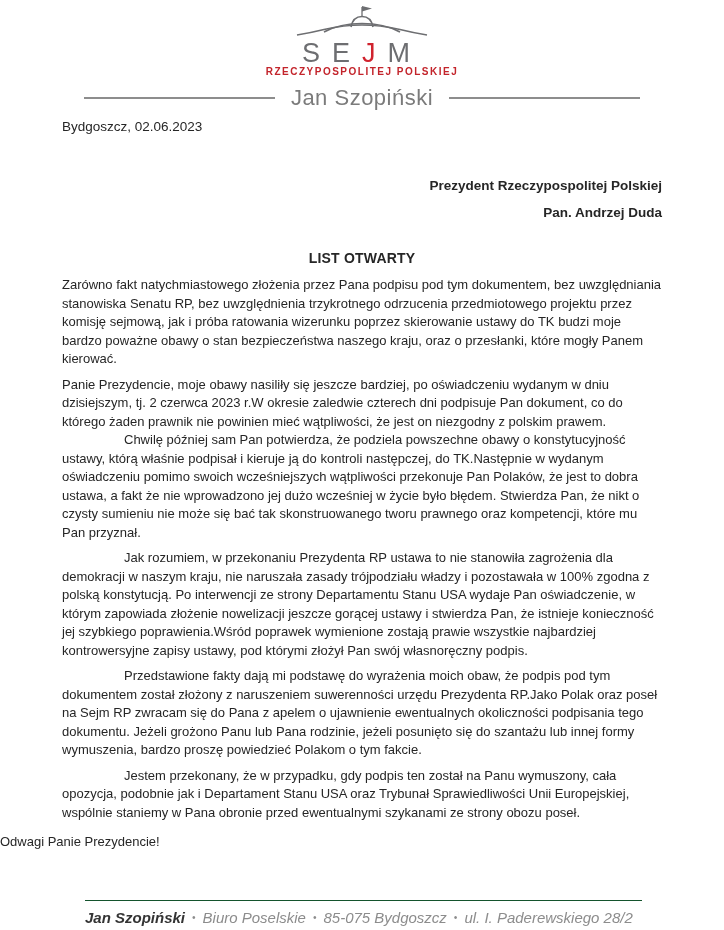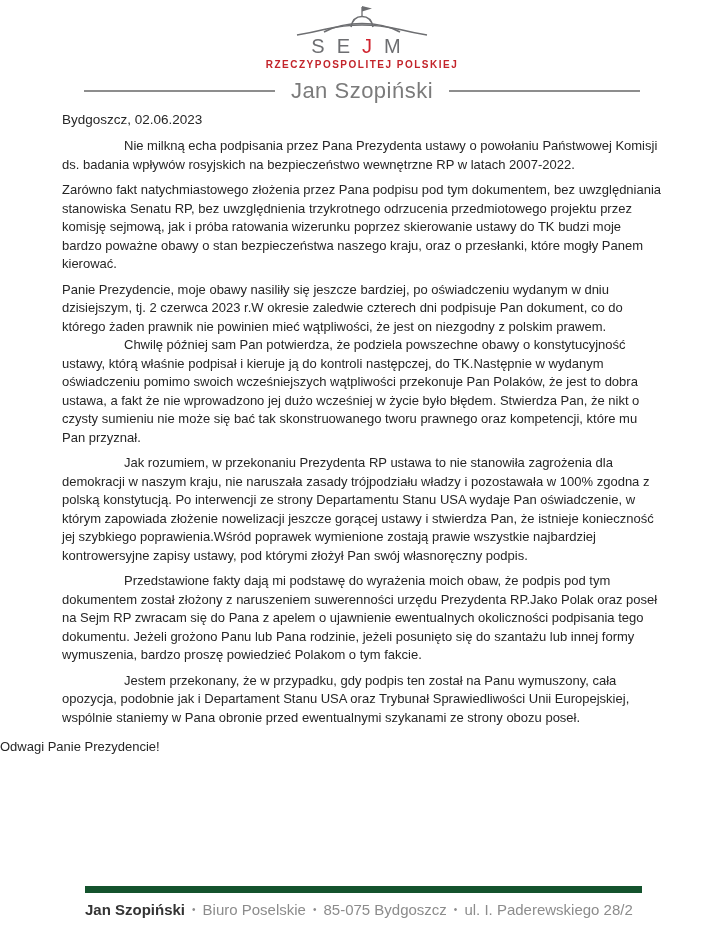--- a/index.html
+++ b/index.html
@@ -4,22 +4,22 @@
 <style>
   html,body{margin:0;padding:0;background:#fff;}
   .page{
     width:724px;height:930px;position:relative;background:#ffffff;
     font-family:"Liberation Sans",sans-serif;color:#262626;overflow:hidden;
   }
   
   .logo{padding-top:4px;text-align:center;}
   .logo svg{display:block;margin:0 auto;}
   .sejm-letters{
-    font-size:20px;line-height:18px;font-weight:500;color:#6d6e71;
-    letter-spacing:12px;padding-left:0;margin-top:1px;
+    font-size:27px;line-height:18px;font-weight:500;color:#6d6e71;
+    letter-spacing:12px;padding-left:0;margin-top:8px;
   }
   .sejm-letters .red{color:#d0232e;}
   .sejm-sub{
     font-size:10px;font-weight:700;color:#c3242b;letter-spacing:1.5px;
     margin-top:4px;
   }
   
   .name-row{display:flex;align-items:center;width:556px;margin:8px auto 0;gap:16px;}
   .name-row .rule{flex:1;border-top:2px solid #8d8d8d;height:0;}
   .header-name{font-size:22px;color:#7b7b7b;white-space:nowrap;letter-spacing:.5px;}
@@ -28,23 +28,23 @@
   .addressee{text-align:right;margin:38px 62px 0;font-weight:700;font-size:13.5px;line-height:27px;}
   
   .title{text-align:center;font-weight:700;font-size:14px;margin-top:24px;letter-spacing:.2px;}
   .bodytext{margin:10px 62px 0;font-size:13px;line-height:18.5px;}
   .bodytext p{margin:0 0 7px 0;}
   .bodytext p.indent{text-indent:62px;}
   .bodytext p.nogap{margin-bottom:0;}
   .closing{text-align:left;margin-top:12px;font-size:13px;}
   
   .footer{
-    position:absolute;left:85px;right:82px;bottom:12px;
-    border-top:7px solid #14532d;padding-top:8px;
-    font-size:15px;color:#8c8c8c;white-space:nowrap;
+    position:absolute;left:85px;right:82px;bottom:4px;
+    border-top:1px solid #14532d;padding-top:8px;
+    font-size:15px;color:#8c8c8c;white-space:nowrap;font-style:italic;
   }
   .footer .fname{color:#343434;font-weight:700;}
   .footer .sep{margin:0 7px;font-size:10px;vertical-align:2px;color:#8c8c8c;}
 </style>
 </head>
 <body>
 
 <div class="page">
 
   <div class="logo">
@@ -65,24 +65,28 @@
   </div>
 
   <div class="name-row">
     <div class="rule"></div>
     <div class="header-name">Jan Szopiński</div>
     <div class="rule"></div>
   </div>
 
   <div class="date-row">Bydgoszcz, 02.06.2023</div>
 
+  <div class="addressee">
+    <div>Prezydent Rzeczypospolitej Polskiej</div>
+    <div>Pan. Andrzej Duda</div>
+  </div>
 
+  <div class="title">LIST OTWARTY</div>
 
   <div class="bodytext">
-      <p class="indent">Nie milkną echa podpisania przez Pana Prezydenta ustawy o powołaniu Państwowej Komisji ds. badania wpływów rosyjskich na bezpieczeństwo wewnętrzne RP w latach 2007-2022.</p>
       <p>Zarówno fakt natychmiastowego złożenia przez Pana podpisu pod tym dokumentem, bez uwzględniania stanowiska Senatu RP, bez uwzględnienia trzykrotnego odrzucenia przedmiotowego projektu przez komisję sejmową, jak i próba ratowania wizerunku poprzez skierowanie ustawy do TK budzi moje bardzo poważne obawy o stan bezpieczeństwa naszego kraju, oraz o przesłanki, które mogły Panem kierować.</p>
       <p class="nogap">Panie Prezydencie, moje obawy nasiliły się jeszcze bardziej, po oświadczeniu wydanym w  dniu dzisiejszym, tj. 2 czerwca 2023 r.W okresie zaledwie czterech dni podpisuje Pan dokument, co do którego żaden prawnik nie powinien mieć wątpliwości, że jest on niezgodny z polskim prawem.</p>
       <p class="indent">Chwilę później sam Pan potwierdza, że podziela powszechne obawy o konstytucyjność ustawy, którą właśnie podpisał i kieruje ją do kontroli następczej, do TK.Następnie w wydanym oświadczeniu  pomimo swoich wcześniejszych wątpliwości przekonuje Pan Polaków, że jest to dobra ustawa, a fakt że nie wprowadzono jej dużo wcześniej w życie było błędem. Stwierdza Pan, że nikt o czysty sumieniu nie może się bać tak skonstruowanego tworu prawnego oraz kompetencji, które mu Pan przyznał.</p>
       <p class="indent">Jak rozumiem, w przekonaniu Prezydenta RP ustawa to nie stanowiła zagrożenia dla demokracji w naszym kraju, nie naruszała zasady trójpodziału władzy i pozostawała w 100% zgodna z polską konstytucją. Po interwencji ze strony Departamentu Stanu USA wydaje Pan oświadczenie, w którym zapowiada złożenie nowelizacji jeszcze gorącej ustawy i stwierdza Pan, że istnieje konieczność jej szybkiego poprawienia.Wśród poprawek wymienione zostają prawie wszystkie najbardziej kontrowersyjne zapisy ustawy, pod którymi złożył Pan swój własnoręczny podpis.</p>
       <p class="indent">Przedstawione fakty dają mi podstawę do wyrażenia moich obaw, że podpis pod tym dokumentem został złożony z naruszeniem suwerenności urzędu Prezydenta RP.Jako Polak oraz poseł na Sejm RP zwracam się do Pana z apelem o ujawnienie ewentualnych okoliczności podpisania tego dokumentu. Jeżeli grożono Panu lub Pana rodzinie, jeżeli posunięto się do szantażu lub innej formy wymuszenia, bardzo proszę powiedzieć Polakom o tym fakcie.</p>
       <p class="indent">Jestem przekonany, że w przypadku, gdy podpis ten został na Panu wymuszony, cała opozycja, podobnie jak i Departament Stanu USA oraz Trybunał Sprawiedliwości Unii Europejskiej, wspólnie staniemy w Pana obronie przed ewentualnymi szykanami ze strony obozu poseł.</p>
     </div>
 
   <div class="closing">Odwagi Panie Prezydencie!</div>
 

